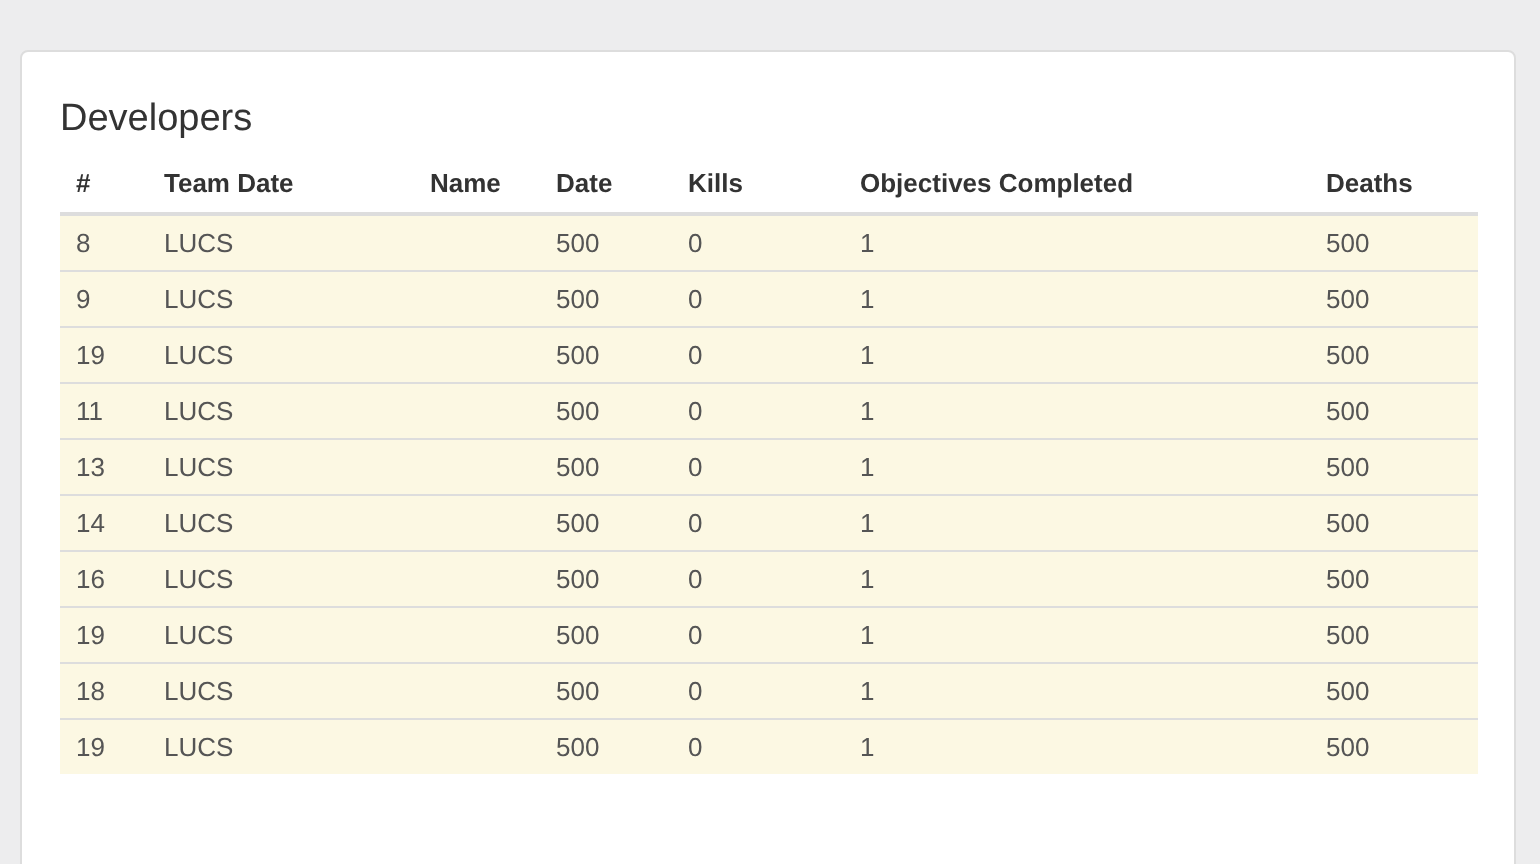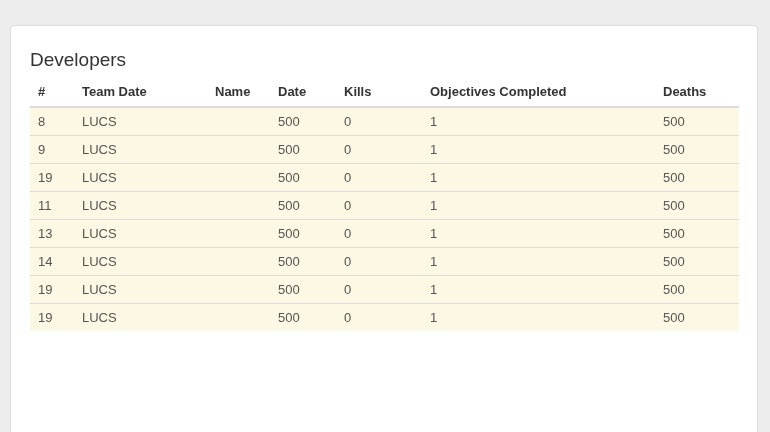--- a/index.html
+++ b/index.html
@@ -139,21 +139,39 @@
           <tr>
             <td>14</td>
             <td>LUCS</td>
             <td></td>
             <td>500</td>
             <td>0</td>
             <td>1</td>
             <td>500</td>
           </tr>
           <tr>
+            <td>16</td>
+            <td>LUCS</td>
+            <td></td>
+            <td>500</td>
+            <td>0</td>
+            <td>1</td>
+            <td>500</td>
+          </tr>
+          <tr>
             <td>19</td>
+            <td>LUCS</td>
+            <td></td>
+            <td>500</td>
+            <td>0</td>
+            <td>1</td>
+            <td>500</td>
+          </tr>
+          <tr>
+            <td>18</td>
             <td>LUCS</td>
             <td></td>
             <td>500</td>
             <td>0</td>
             <td>1</td>
             <td>500</td>
           </tr>
           <tr>
             <td>19</td>
             <td>LUCS</td>

